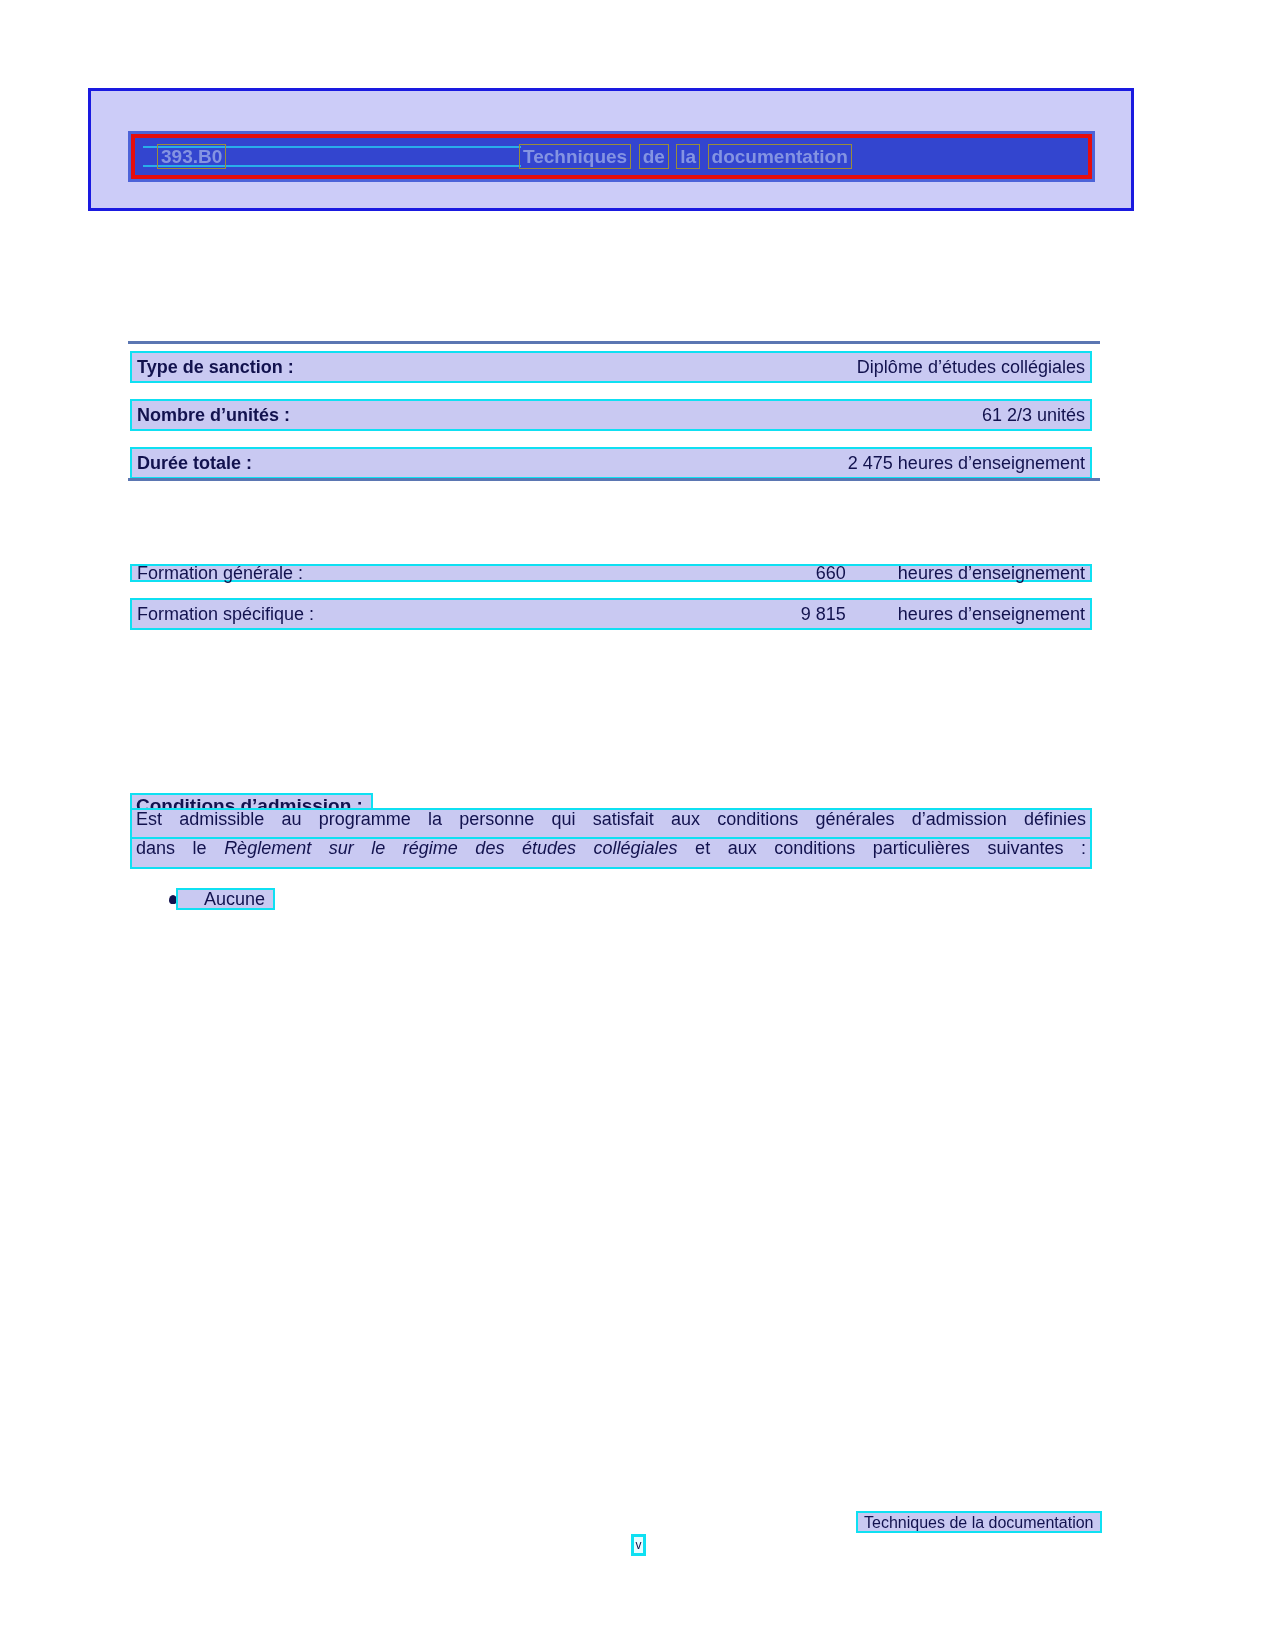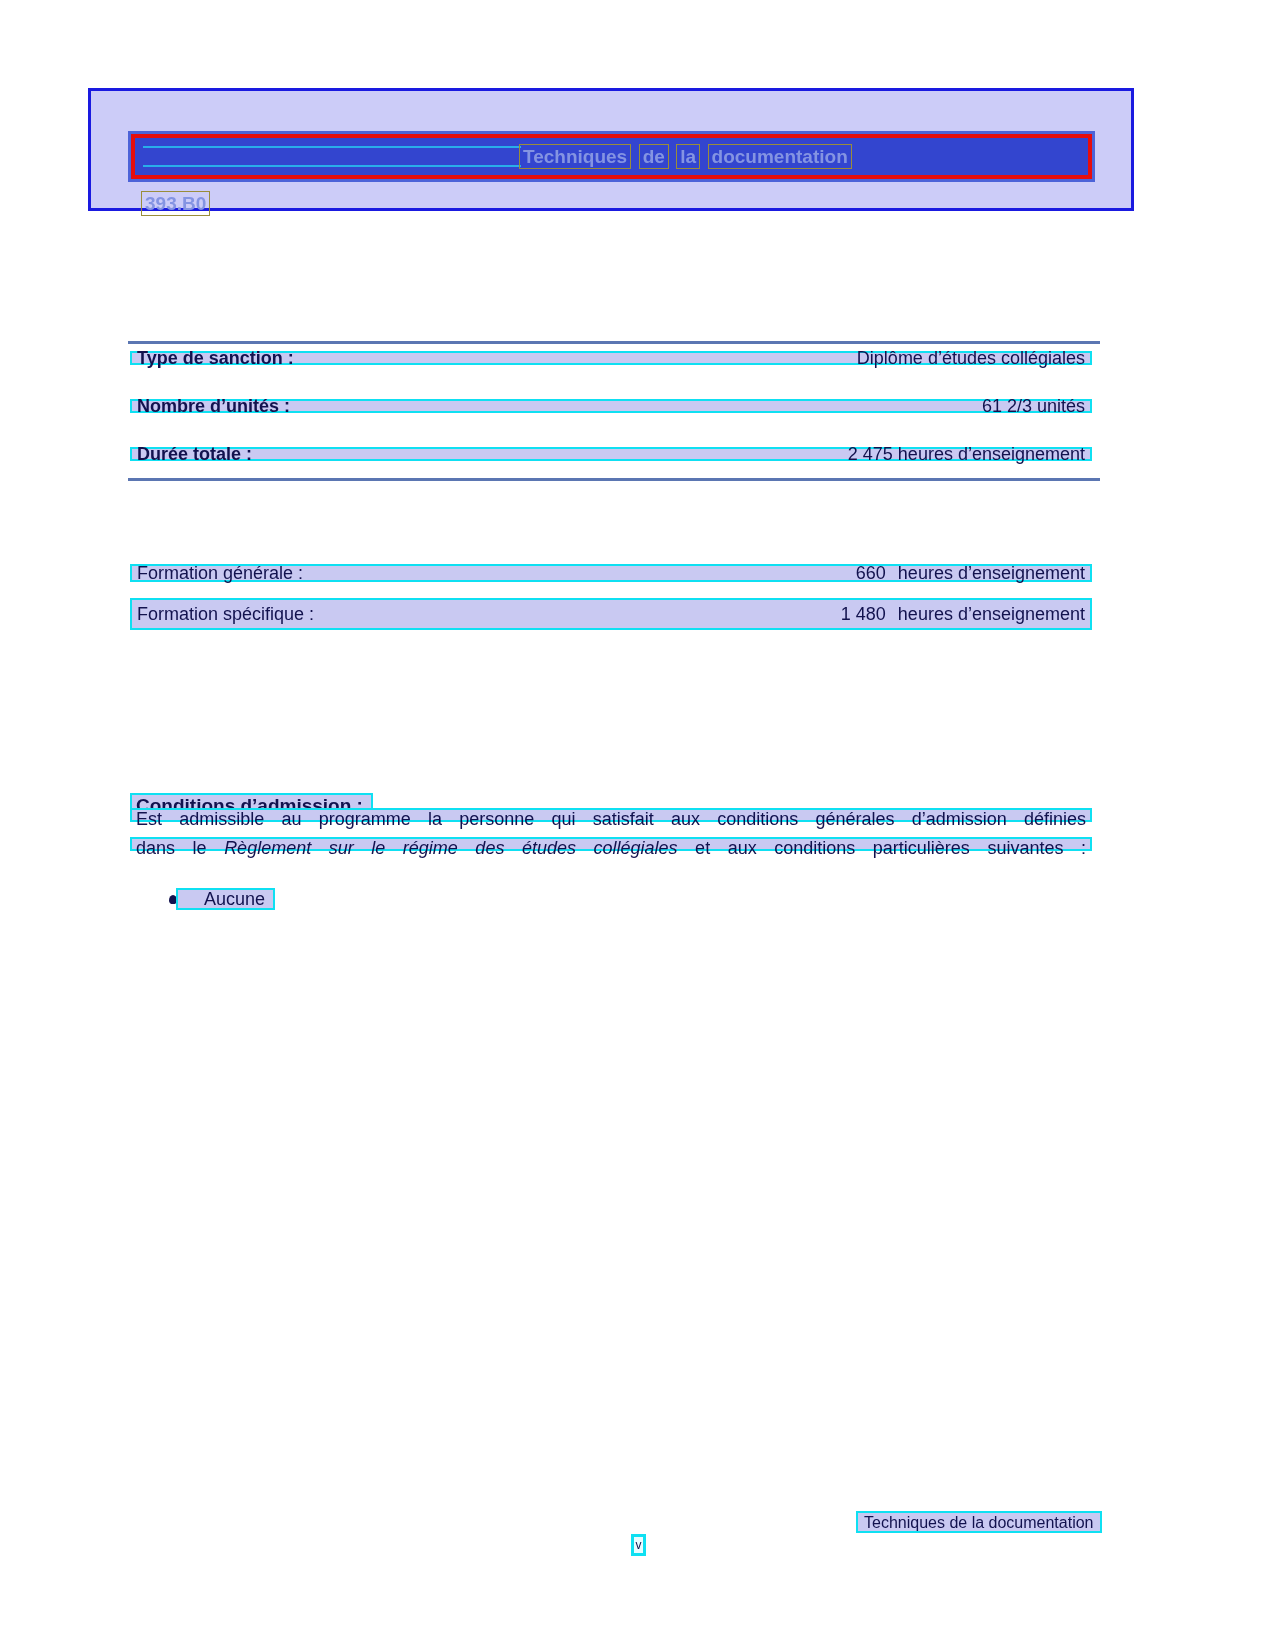--- a/index.html
+++ b/index.html
@@ -42,48 +42,48 @@
     position:relative;width:100%;height:100%;
     background:var(--banner_bg);
     border:4px solid var(--banner_border);
   }
   .ocr-line-band{
     position:absolute;left:8px;top:8px;width:378px;height:21px;
     border-top:2px solid var(--banner_cyan);
     border-bottom:2px solid var(--banner_cyan);
   }
   .banner-inner .code{
-    position:absolute;left:6px;top:6px;margin-top:47px;
+    position:absolute;left:22px;top:6px;
   }
   .banner-title{
     position:absolute;left:384px;top:6px;white-space:nowrap;
   }
   .wordbox{
     display:inline-block;
     border:1px solid var(--word_box);
     padding:0 3px;
     font-size:19px;font-weight:bold;
     color:var(--banner_text);
     line-height:23px;
     margin-right:3px;
   }
   
   .rule{position:absolute;left:128px;width:972px;height:3px;background:var(--rule);}
   
   .band{
-    position:absolute;left:130px;width:962px;height:14px;
+    position:absolute;left:130px;width:962px;height:32px;
     background:var(--highlight_bg);
     border:2px solid var(--highlight_border);
     display:flex;justify-content:space-between;align-items:center;
     padding:0 5px;
     font-size:18px;line-height:19px;color:var(--text);
     white-space:nowrap;
   }
   .band .lbl-bold{font-weight:bold;}
-  .fval{display:flex;align-items:center;}
+  .fval{display:flex;align-items:center;gap:40px;}
   .fval .num{display:inline-block;min-width:50px;text-align:right;margin-right:12px;}
   .band-fit{width:-moz-fit-content;width:fit-content;}
   .heading-band{font-weight:bold;font-size:19px;padding:0 8px 0 4px;height:25px;margin-top:38px;}
   .para-band{display:block;padding:0 4px;text-align:justify;text-align-last:justify;}
   .bullet-dot{
     position:absolute;left:169px;top:895px;width:8px;height:9px;
     background:var(--text);border-radius:50% 50% 50% 50%/60% 60% 40% 40%;
   }
   .bullet-band{padding:0 8px 0 26px;height:22px;}
   .footer-band{
@@ -139,21 +139,21 @@
     <span>Formation générale :</span>
     <span class="fval">
       <span class="num">660</span>
       <span>heures d’enseignement</span>
     </span>
   </div>
 
   <div class="band" style="top:598px;height:32px">
     <span>Formation spécifique :</span>
     <span class="fval">
-      <span class="num">1 480</span>
+      <span class="num">9 815</span>
       <span>heures d’enseignement</span>
     </span>
   </div>
 
   <div class="band band-fit heading-band" style="top:755px">Conditions d’admission :</div>
 
   <div class="band para-band" style="top:808px">Est admissible au programme la personne qui satisfait aux conditions générales d’admission définies</div>
 
   <div class="band para-band" style="top:837px"><span>dans le </span><i>Règlement sur le régime des études collégiales</i><span> et aux conditions particulières suivantes :</span></div>
 

